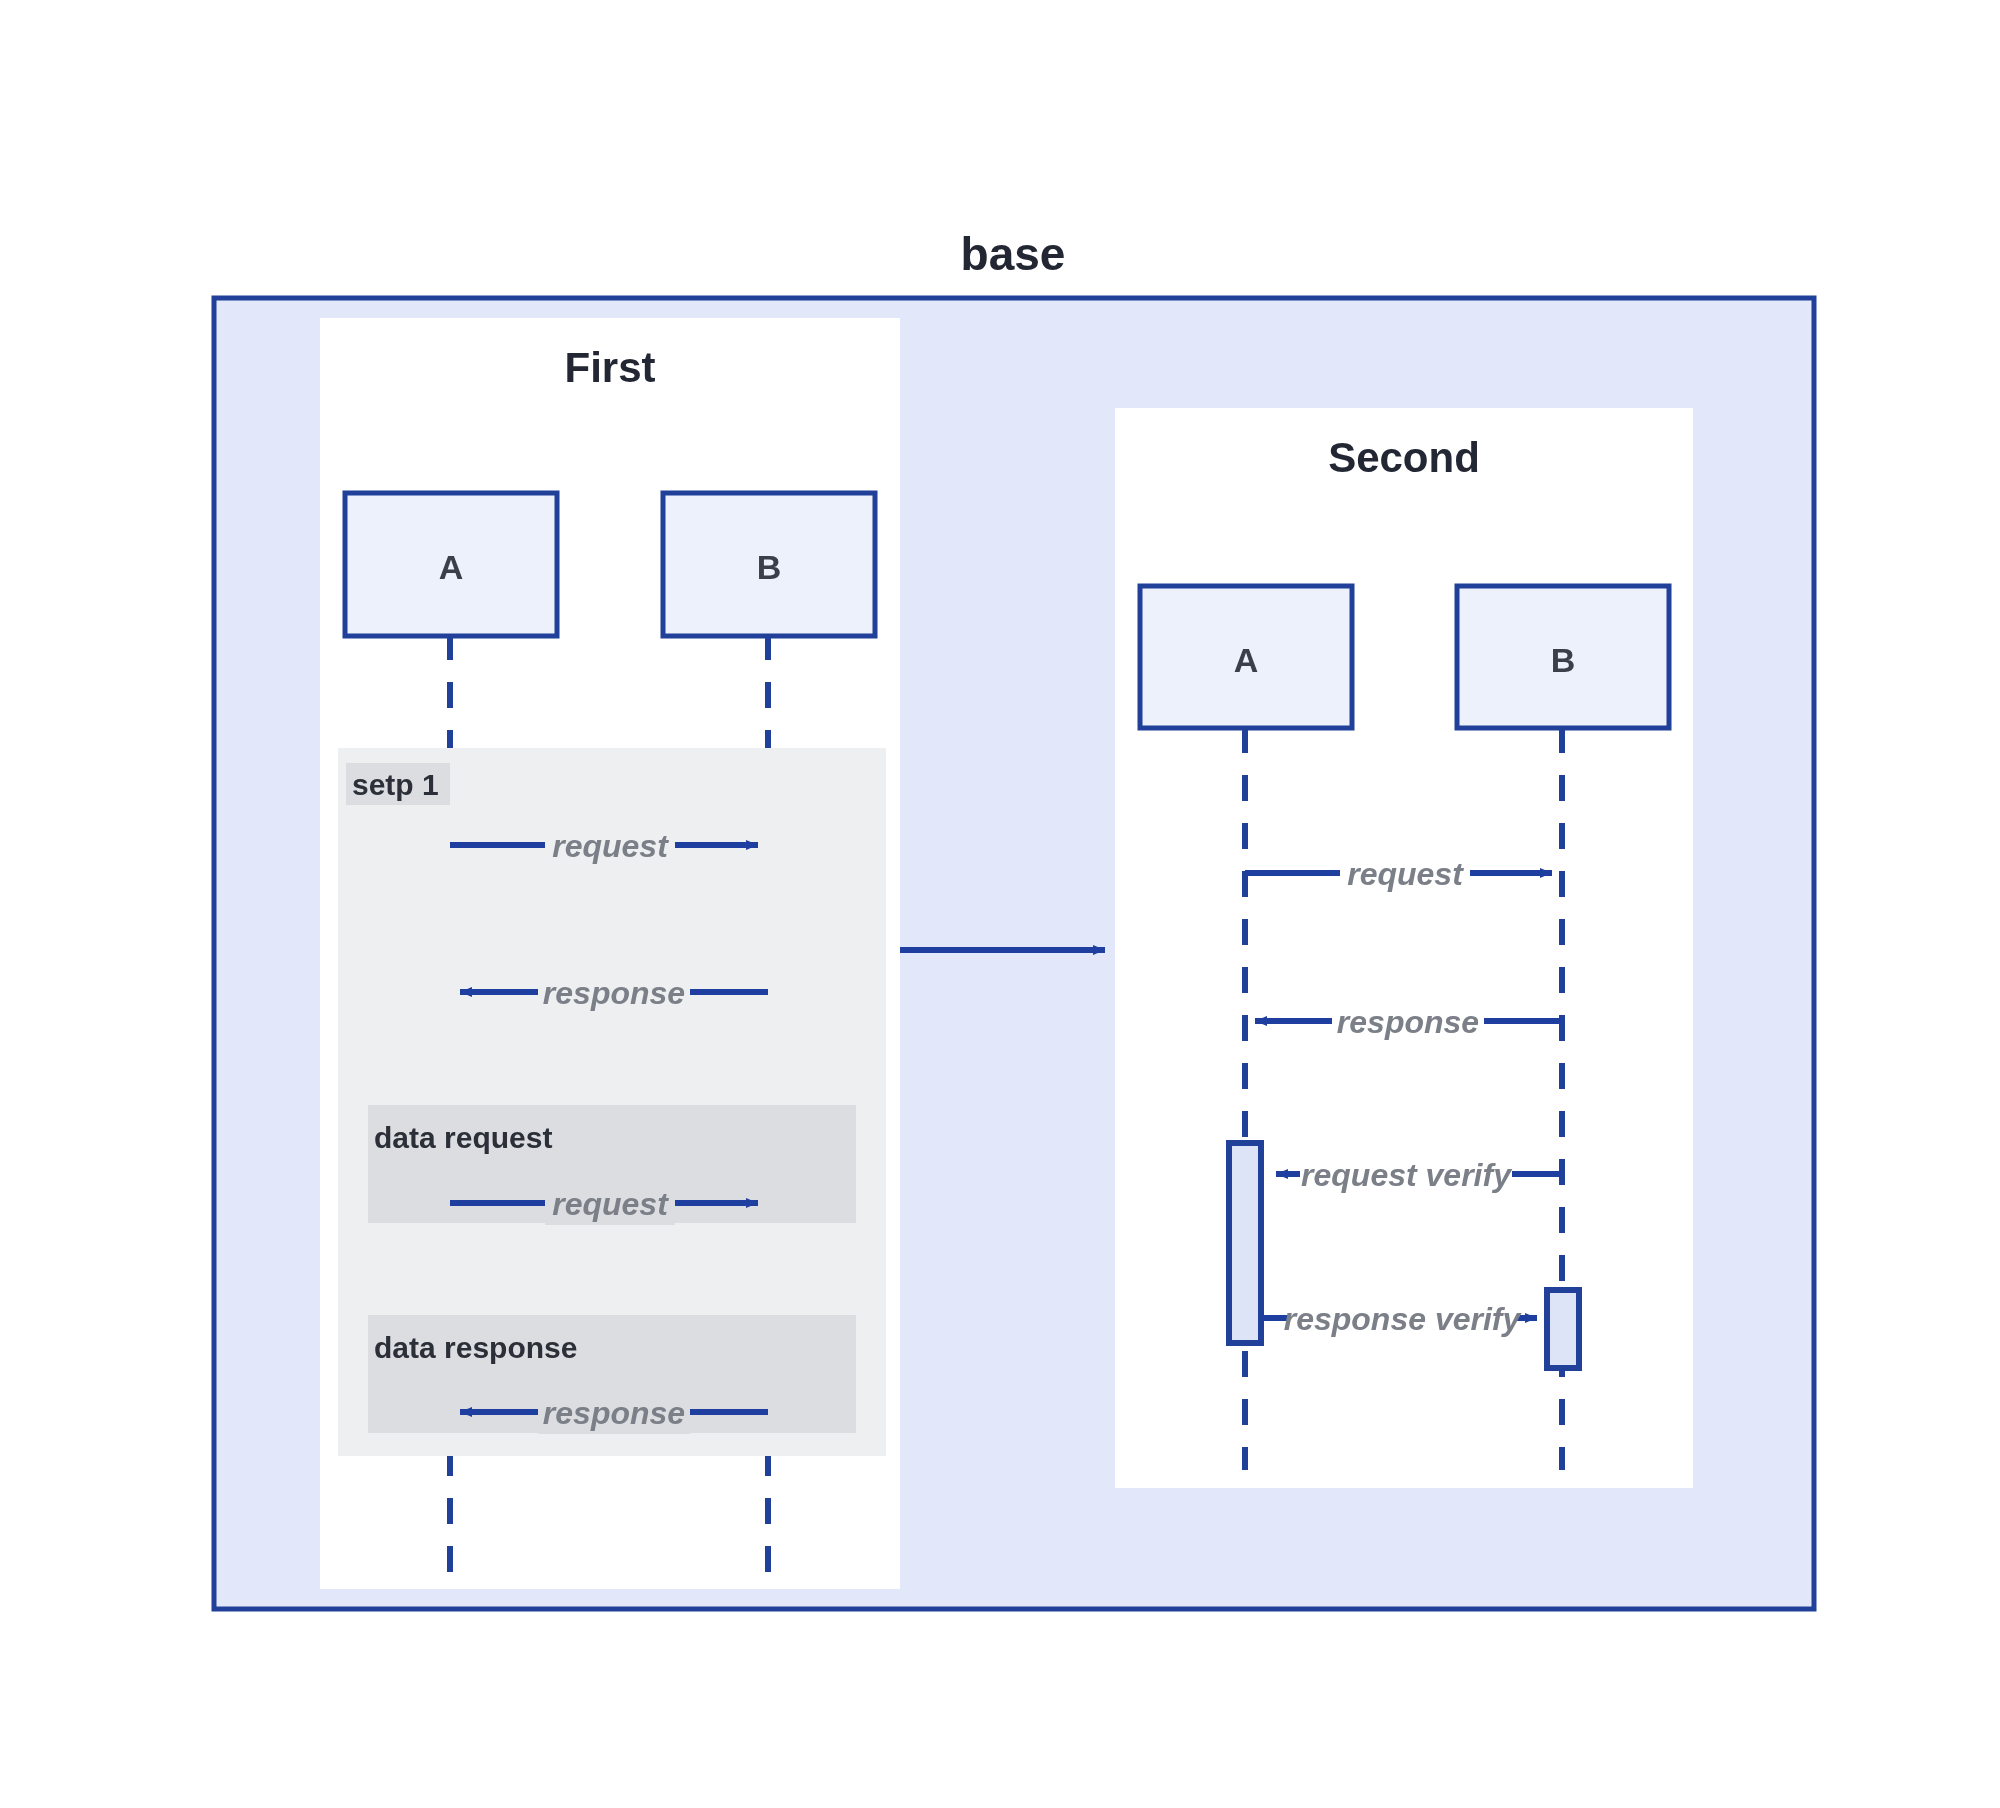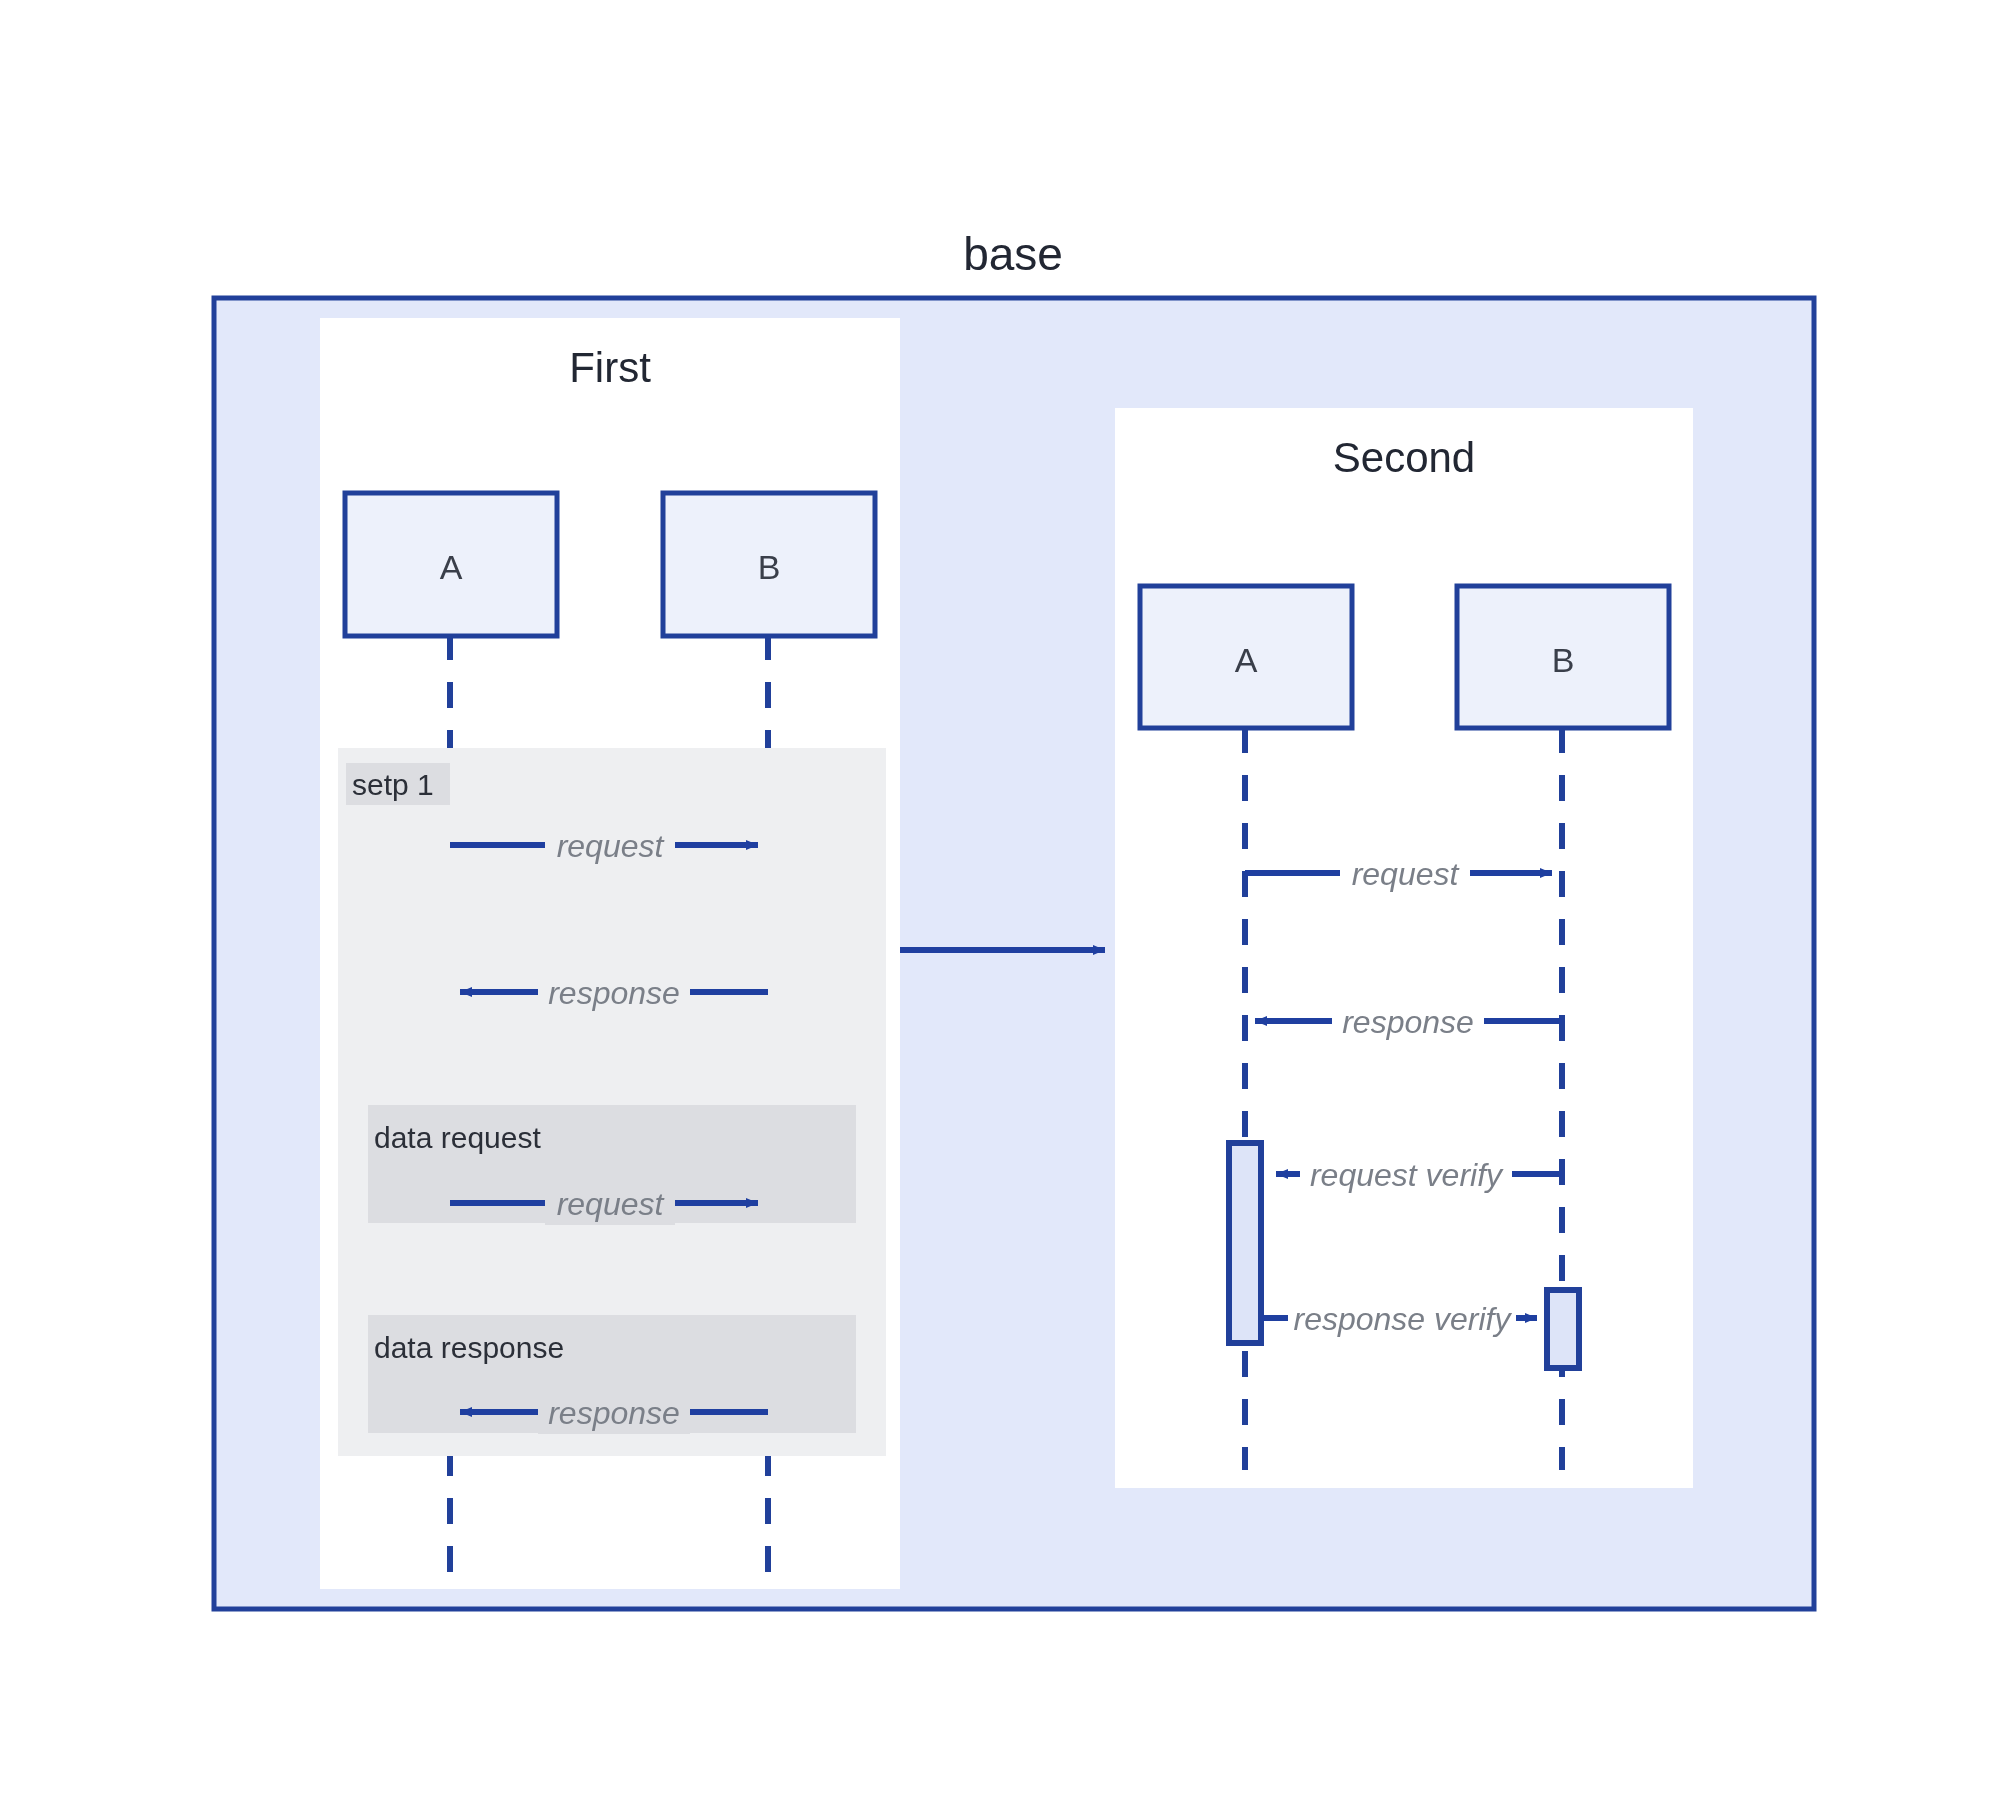--- a/index.html
+++ b/index.html
@@ -12,20 +12,21 @@
     height: 1808px;
     font-family: "Liberation Sans", sans-serif;
     position: relative;
     overflow: hidden;
   }
   #stage {
     position: absolute;
     left: 0; top: 0;
     width: 1644px;
     height: 1808px;
+    font-weight: bold;
   }
   svg#diagram { display: block; }
 
   .box-title {
     font-family: "Liberation Sans", sans-serif;
     fill: #222733;
   }
   .participant-label {
     font-family: "Liberation Sans", sans-serif;
     fill: #3a3f4a;

